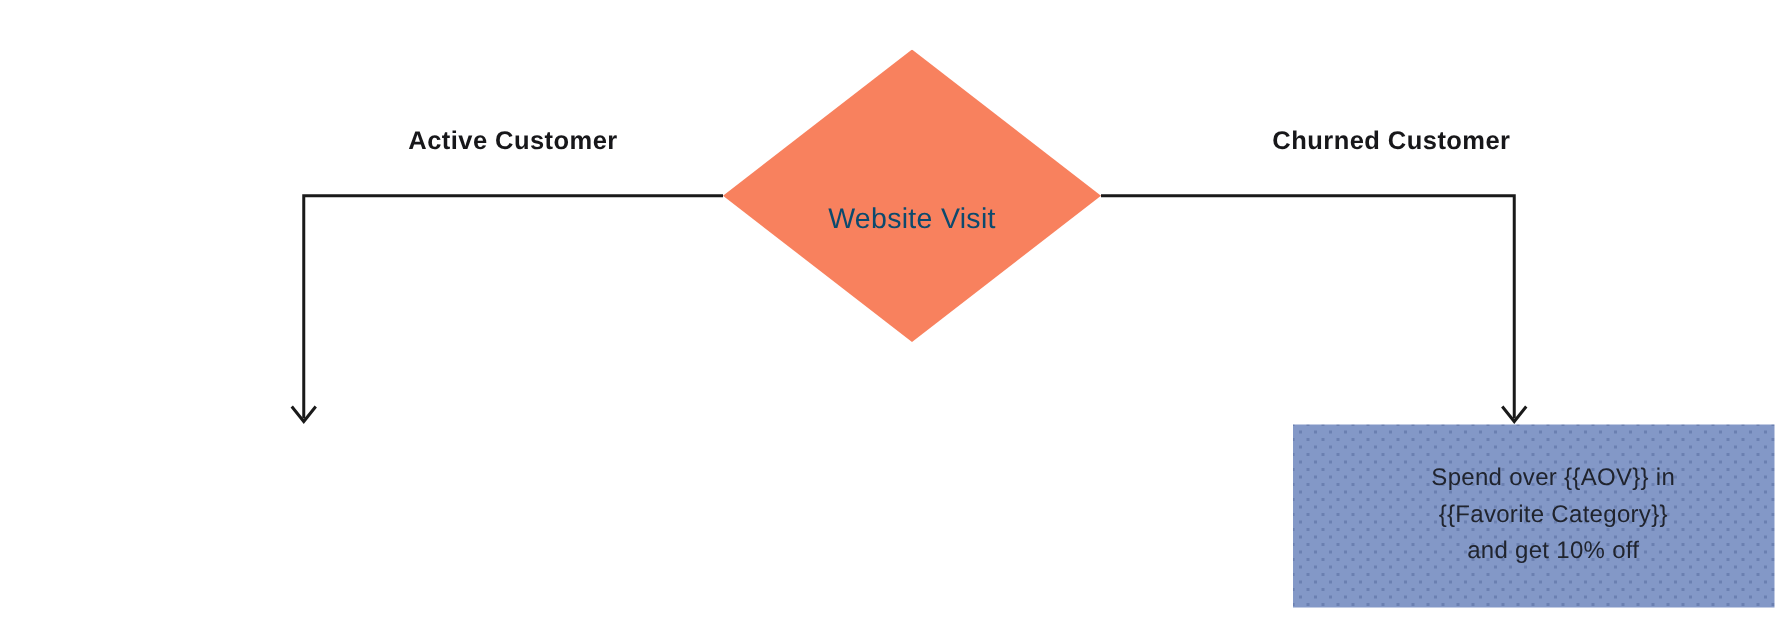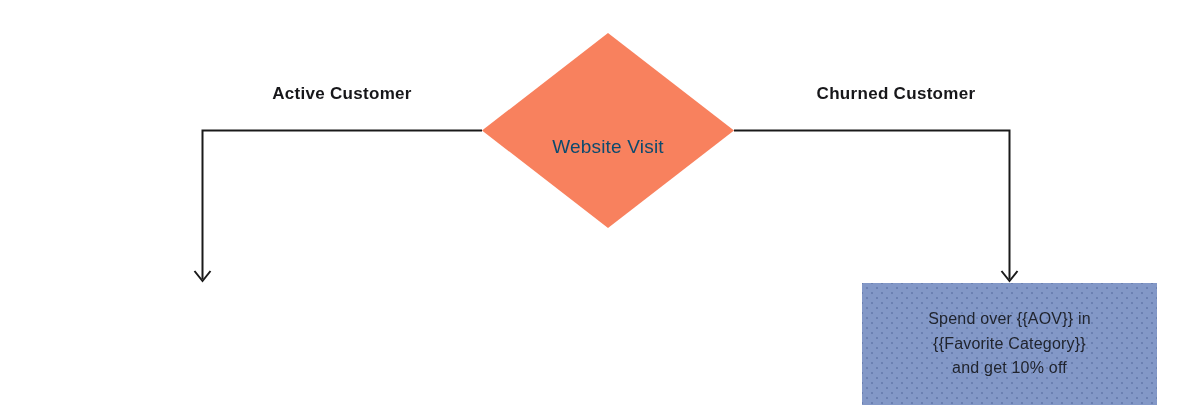--- a/index.html
+++ b/index.html
@@ -43,40 +43,41 @@
     position: absolute;
     top: 84px;
     width: 280px;
     text-align: center;
     font-weight: 700;
     font-size: 17px;
     color: #17171a;
     letter-spacing: 0.3px;
   }
   .branch-label.left  { left: 202px; }
-  .branch-label.right { left: 756px; }
+  .branch-label.right { left: 727px; text-align: right; }
   .outcome-box {
     position: absolute;
     top: 283px;
     height: 122px;
     background-color: #8398C7;
     background-image:
       radial-gradient(rgba(44, 66, 120, 0.28) 1px, transparent 1.3px),
       radial-gradient(rgba(44, 66, 120, 0.28) 1px, transparent 1.3px);
     background-size: 10px 10px, 10px 10px;
     background-position: 0 0, 5px 5px;
     display: flex;
     align-items: center;
     justify-content: center;
     text-align: center;
     color: #20242e;
     font-size: 16px;
     line-height: 1.55;
     white-space: pre-line;
     letter-spacing: 0.2px;
+    padding-left: 26px;
   }
   .outcome-box.left  { left: 55px;  width: 298px; }
   .outcome-box.right { left: 862px; width: 295px; }
 </style>
 </head>
 <body>
 
 <div class="canvas">
 
   <svg class="connectors" width="1191" height="420" viewBox="0 0 1191 420">

